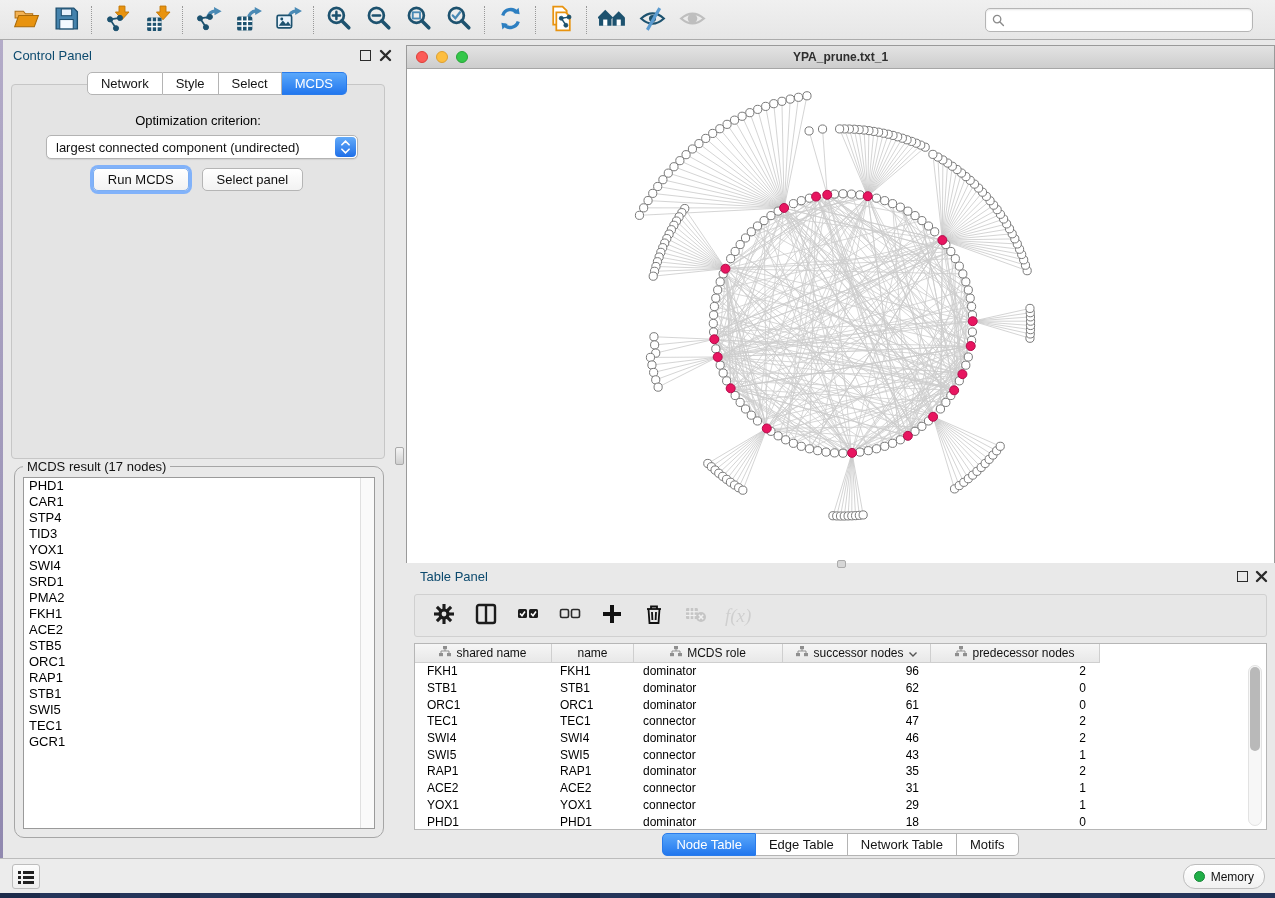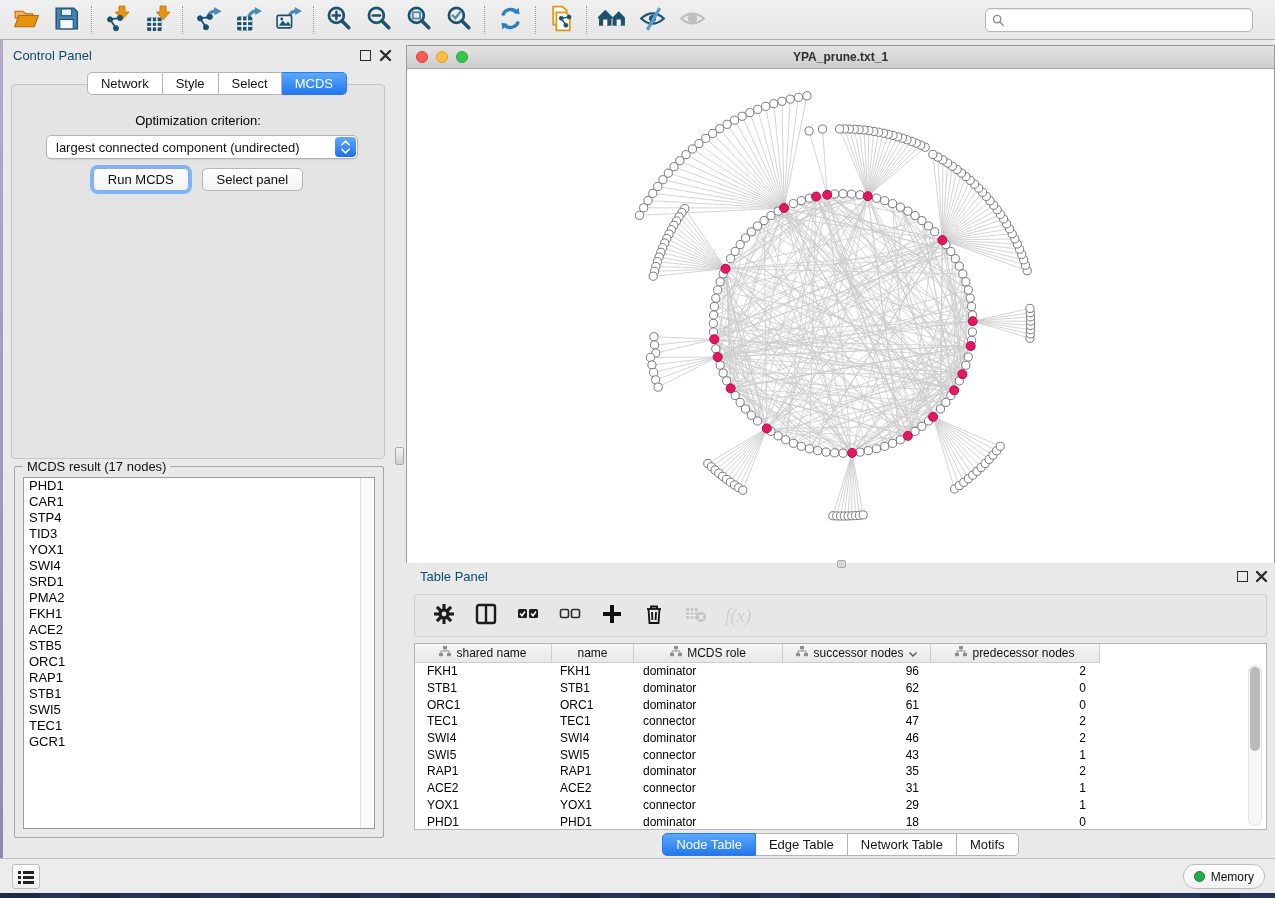--- a/index.html
+++ b/index.html
@@ -54,21 +54,21 @@
   .combo-spin { width:21px; height:20px; margin-right:1px; border-radius:4px;
     background:linear-gradient(#63abf9,#1f6fe8); display:flex; flex-direction:column;
     align-items:center; justify-content:center; gap:2px; }
   .combo-spin svg { width:9px; height:6px; display:block; }
   .btn-row { position:absolute; left:0; top:83px; width:100%; display:flex; justify-content:center; gap:13px; }
   .push-btn { height:23px; background:linear-gradient(#ffffff,#f2f2f2); border:1px solid #b5b5b5;
     border-radius:5px; font-size:13px; color:#111; padding:0 14px; font-family:inherit; }
   .push-btn.focused { box-shadow:0 0 0 3px rgba(104,165,255,.8); border-color:#7caef2; }
 
   .groupbox { position:absolute; left:11px; top:426px; width:370px; height:372px;
-    border:1px solid #a6a6a6; border-radius:2px; }
+    border:1px solid #a6a6a6; border-radius:10px; }
   .groupbox-legend { position:absolute; left:8px; top:-8px; background:#e9e9e9;
     padding:0 4px; font-size:13px; color:#111; }
   .mcds-list { position:absolute; left:8px; top:10px; right:8px; bottom:8px; background:#fff;
     border:1px solid #9a9a9a; overflow:hidden; }
   .mcds-list .scroll-track { position:absolute; right:0; top:0; bottom:0; width:14px;
     background:#fafafa; border-left:1px solid #e0e0e0; }
   .mcds-item { font-size:13px; line-height:16px; padding-left:5px; color:#000; }
 
   
   .v-splitter { position:absolute; left:393px; top:40px; width:13px; height:818px; background:#e9e9e9; }

